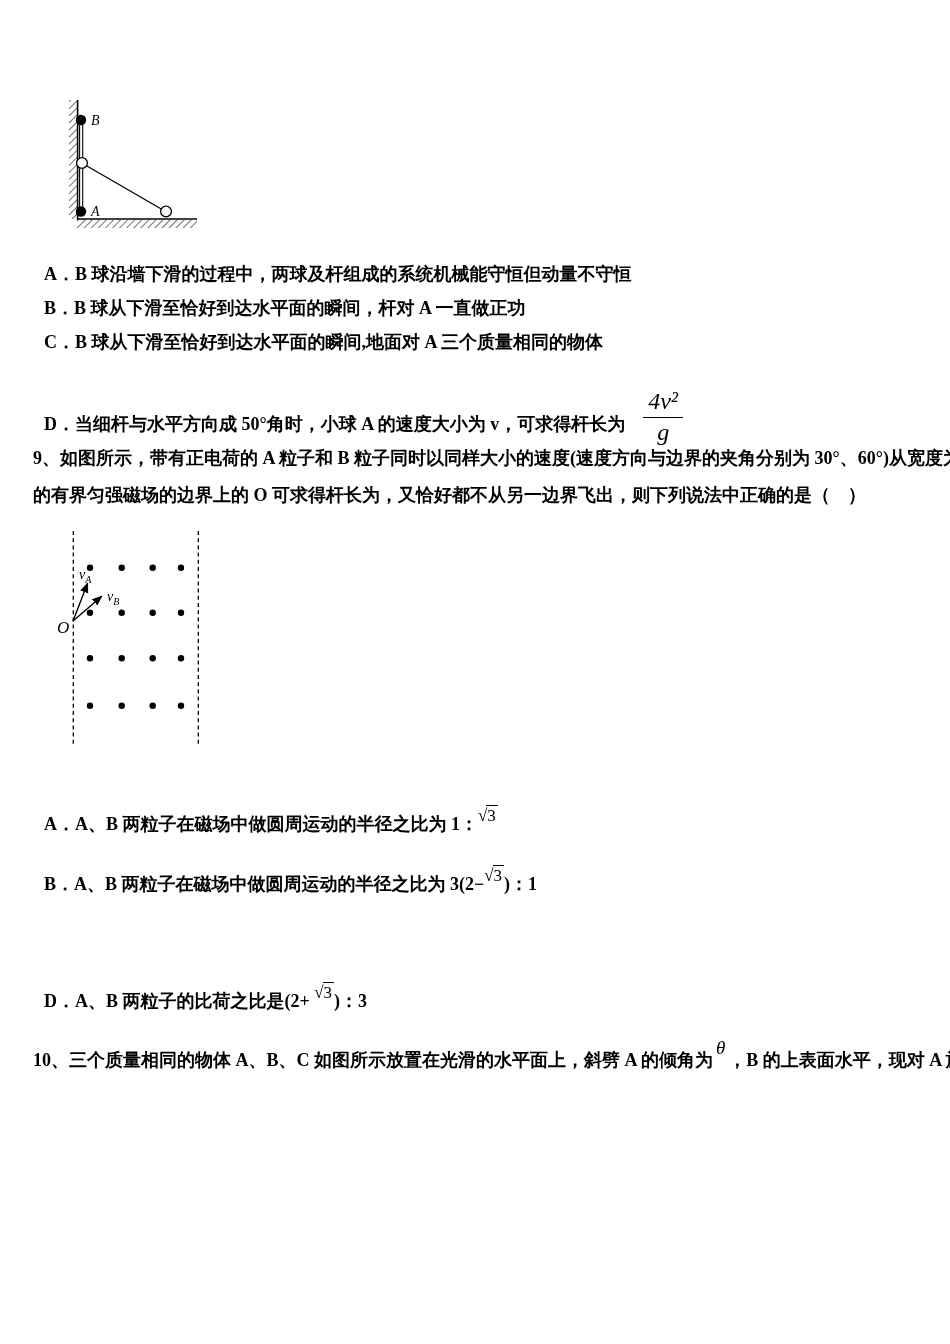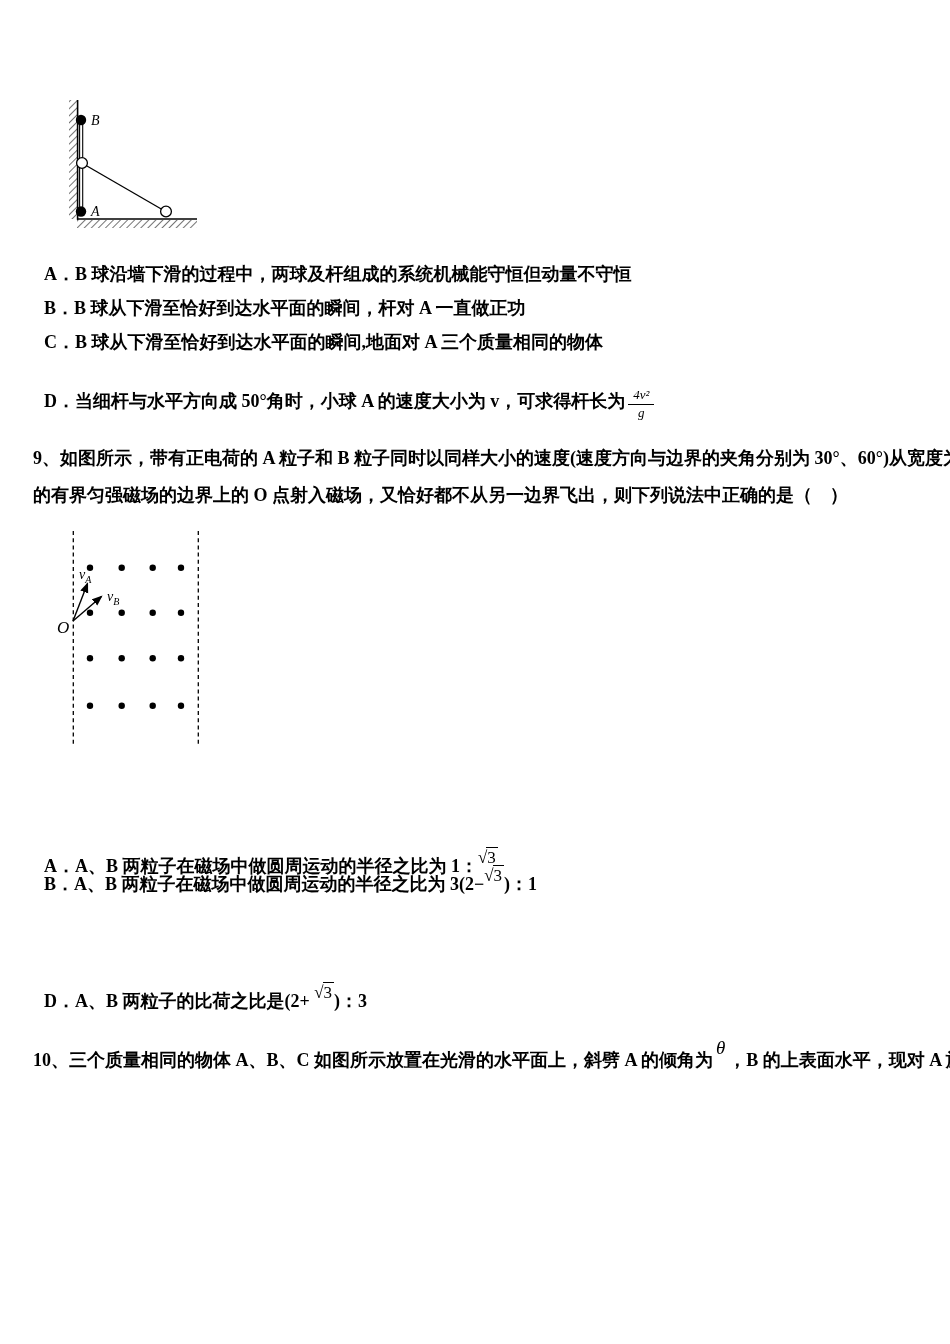--- a/index.html
+++ b/index.html
@@ -26,24 +26,24 @@
     font-weight:normal;
     font-size:17px;
     white-space:nowrap;
   }
   .sqrt .rad{letter-spacing:-1px;}
   .sqrt .rc{border-top:1.4px solid #000;padding:0 2px 0 1px;}
   
   .frac{
     display:inline-block;
     vertical-align:-10px;
-    margin-left:3px;
+    margin-left:18px;
     font-weight:normal;
     font-style:italic;
-    font-size:13px;
+    font-size:24px;
     line-height:1.15;
     text-align:center;
   }
   .frac .num{display:block;border-bottom:1.6px solid #000;padding:0 5px 1px;}
   .frac .den{display:block;padding-top:1px;}
   
   .mvar{
     position:relative;
     font-weight:normal;
     font-style:italic;
@@ -89,21 +89,21 @@
   </svg>
 
   <div class="line opt" style="top:296px">B．B 球从下滑至恰好到达水平面的瞬间，杆对 A 一直做正功</div>
   <div class="line opt" style="top:262px">A．B 球沿墙下滑的过程中，两球及杆组成的系统机械能守恒但动量不守恒</div>
   <div class="line opt" style="top:330px">C．B 球从下滑至恰好到达水平面的瞬间,地面对 A 三个质量相同的物体</div>
   <div class="line opt" style="top:388px">
     <span>D．当细杆与水平方向成 50°角时，小球 A 的速度大小为 v，可求得杆长为</span><span class="frac"><span class="num">4v²</span><span class="den">g</span></span>
   </div>
 
   <div class="line stem" style="top:446px">9、如图所示，带有正电荷的 A 粒子和 B 粒子同时以同样大小的速度(速度方向与边界的夹角分别为 30°、60°)从宽度为 d</div>
-  <div class="line stem" style="top:483px">的有界匀强磁场的边界上的 O 点射入磁场，又恰好都不从另一边界飞出，则下列说法中正确的是（　）</div>
+  <div class="line stem" style="top:483px">的有界匀强磁场的边界上的 O 可求得杆长为，又恰好都不从另一边界飞出，则下列说法中正确的是（　）</div>
 
   <svg style="left:52px;top:527px;" width="162" height="228" viewBox="0 0 162 228">
     <defs>
       <marker id="ah" markerWidth="8" markerHeight="8" refX="6.5" refY="3" orient="auto">
         <path d="M0,0 L7.5,3 L0,6 Z" fill="#000"></path>
       </marker>
     </defs>
     <line x1="21.3" y1="4" x2="21.3" y2="220" stroke="#000" stroke-width="1.3" stroke-dasharray="4 3.2"></line>
     <line x1="146.3" y1="4" x2="146.3" y2="220" stroke="#000" stroke-width="1.3" stroke-dasharray="4 3.2"></line>
     <g fill="#000">
@@ -128,21 +128,21 @@
     <line x1="21" y1="94" x2="49.5" y2="69.5" stroke="#000" stroke-width="1.4" marker-end="url(#ah)"></line>
     <text x="5" y="106" font-size="17" font-style="italic">O</text>
     <text x="27" y="52" font-size="14" font-style="italic">
       <tspan>v</tspan><tspan dy="4" font-size="10">A</tspan>
     </text>
     <text x="55" y="74" font-size="14" font-style="italic">
       <tspan>v</tspan><tspan dy="4" font-size="10">B</tspan>
     </text>
   </svg>
 
-  <div class="line opt" style="top:854px">
+  <div class="line opt" style="top:812px">
     <span>A．A、B 两粒子在磁场中做圆周运动的半径之比为 1：</span><span class="sqrt"><span class="rad">√</span><span class="rc">3</span></span><span></span>
   </div>
   <div class="line opt" style="top:872px">
     <span>B．A、B 两粒子在磁场中做圆周运动的半径之比为 3(2−</span><span class="sqrt"><span class="rad">√</span><span class="rc">3</span></span><span>)：1</span>
   </div>
   <div class="line opt" style="top:989px">
     <span>D．A、B 两粒子的比荷之比是(2+ </span><span class="sqrt"><span class="rad">√</span><span class="rc">3</span></span><span>)：3</span>
   </div>
 
   <div class="line stem" style="top:1048px">

